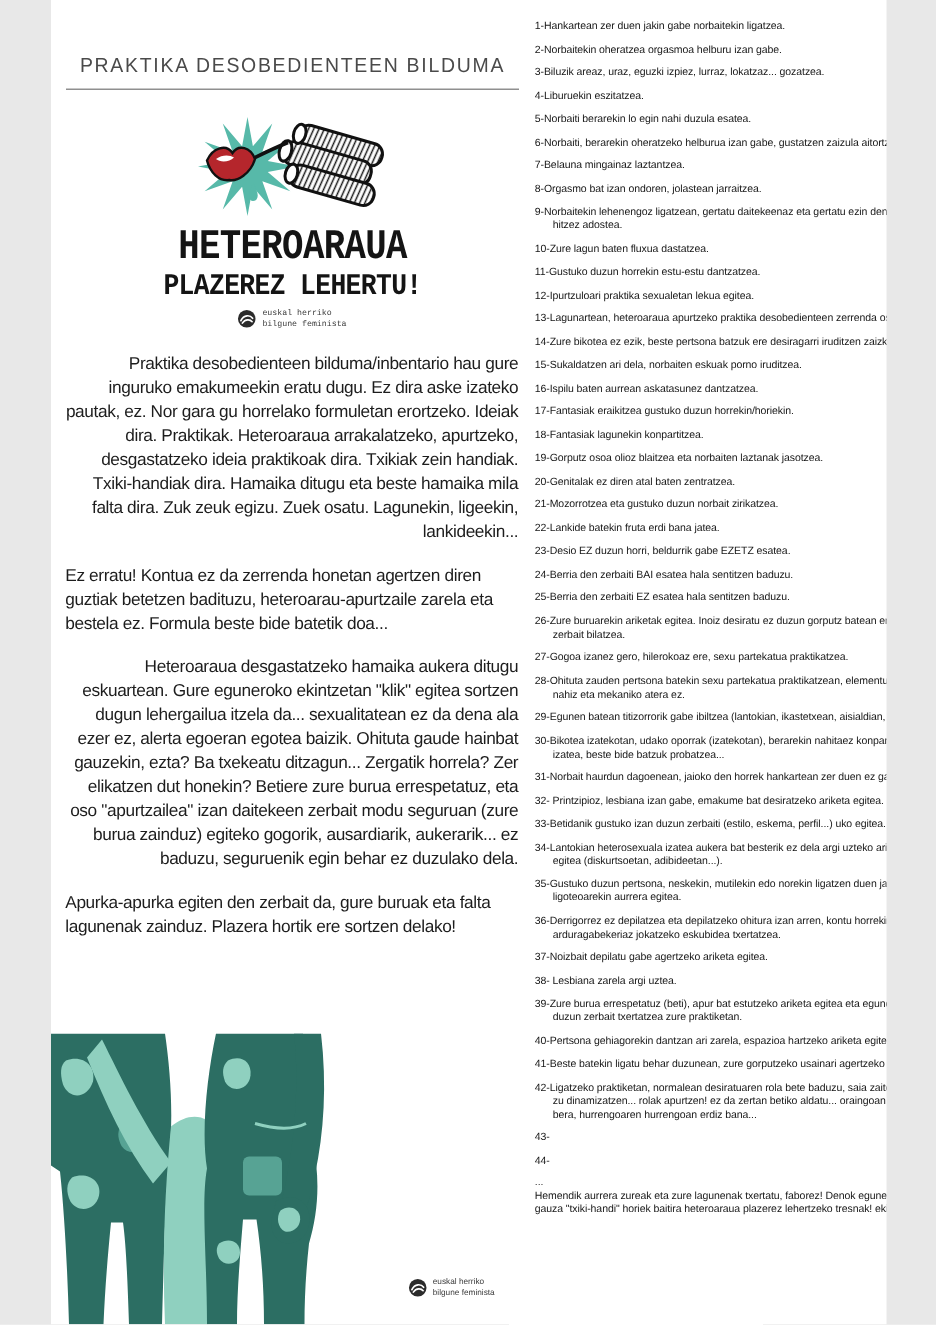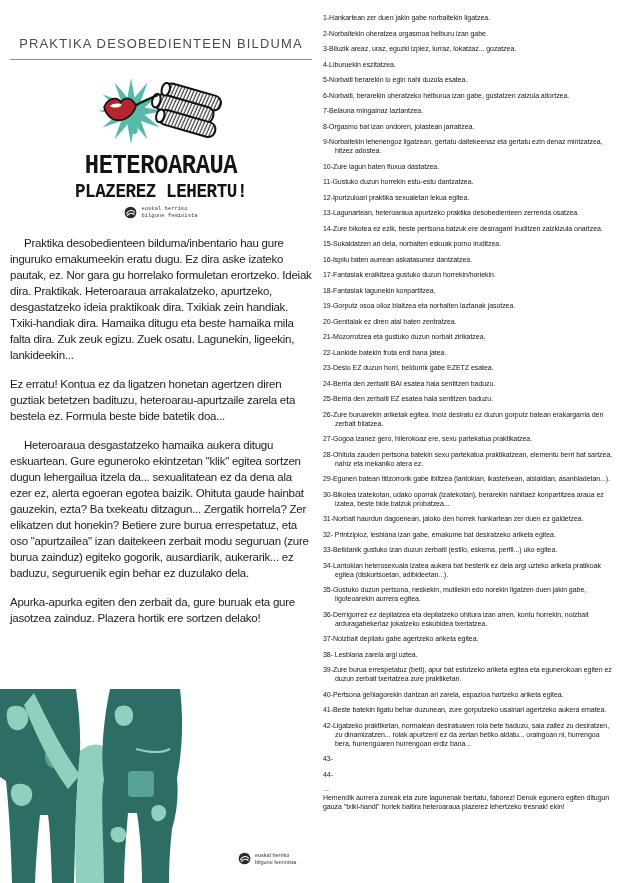--- a/index.html
+++ b/index.html
@@ -1,17 +1,17 @@
 <!DOCTYPE html>
 <html><head>
 <meta charset="utf-8">
 <style>
   html,body{margin:0;padding:0;background:#e8e8e8;}
   .page{
-    position:relative;width:624px;height:883px;background:#ffffff;
+    position:relative;width:557px;height:883px;background:#ffffff;
     font-family:"Liberation Sans",sans-serif;overflow:hidden;margin:0 auto;
     color:#1c1c1c;
   }
   
   .left-col{position:absolute;left:10px;top:0;width:302px;}
   .doc-title{
     margin-top:36px;text-align:center;font-size:13.5px;letter-spacing:1.2px;
     color:#4a4a4a;transform:scaleX(.96);transform-origin:center;
   }
   .title-rule{border-top:1px solid #8f8f8f;margin-top:8px;width:100%;}
@@ -23,21 +23,21 @@
   }
   .logo-line2{
     font-size:20px;font-weight:bold;letter-spacing:-.5px;line-height:21px;
     transform:scaleX(.88);transform-origin:center;color:#141414;margin-top:1px;
   }
   .org{display:flex;align-items:center;justify-content:center;gap:4px;margin-top:4px;}
   .org-text{font-size:5.5px;line-height:1.15;color:#3a3a3a;text-align:left;}
   .org-text span{display:block;}
   .intro{margin-top:16px;font-size:11.5px;line-height:16px;letter-spacing:-.25px;color:#1d1d1d;}
   .intro p{margin:0 0 13px 0;}
-  .intro p.indent{text-indent:14px;}
+  .intro p.indent{text-indent:14px;text-align:right;}
   
   .figures{position:absolute;left:0;bottom:0;}
   .bottom-org{position:absolute;left:238px;top:848px;}
   
   .right-col{position:absolute;left:323px;top:13px;width:294px;}
   .list-item{
     font-size:7px;line-height:9px;letter-spacing:-.05px;margin-bottom:6.5px;
     padding-left:12px;text-indent:-12px;color:#161616;
   }
   .ellipsis-line{font-size:7px;line-height:7px;color:#333;margin:0 0 1px 0;}
@@ -94,23 +94,23 @@
         </svg>
         <div class="org-text">
           <span>euskal  herriko</span>
           <span>bilgune feminista</span>
         </div>
       </div>
     </div>
 
     <div class="intro">
       <p class="indent">Praktika desobedienteen bilduma/inbentario hau gure inguruko emakumeekin eratu dugu. Ez dira aske izateko pautak, ez. Nor gara gu horrelako formuletan erortzeko. Ideiak dira. Praktikak. Heteroaraua arrakalatzeko, apurtzeko, desgastatzeko ideia praktikoak dira. Txikiak zein handiak. Txiki-handiak dira. Hamaika ditugu eta beste hamaika mila falta dira. Zuk zeuk egizu. Zuek osatu. Lagunekin, ligeekin, lankideekin...</p>
-      <p>Ez erratu! Kontua ez da ligatzen honetan agertzen diren guztiak betetzen badituzu, heteroarau-apurtzaile zarela eta bestela ez. Formula beste bide batetik doa...</p>
+      <p>Ez erratu! Kontua ez da zerrenda honetan agertzen diren guztiak betetzen badituzu, heteroarau-apurtzaile zarela eta bestela ez. Formula beste bide batetik doa...</p>
       <p class="indent">Heteroaraua desgastatzeko hamaika aukera ditugu eskuartean. Gure eguneroko ekintzetan "klik" egitea sortzen dugun lehergailua itzela da... sexualitatean ez da dena ala ezer ez, alerta egoeran egotea baizik. Ohituta gaude hainbat gauzekin, ezta? Ba txekeatu ditzagun... Zergatik horrela? Zer elikatzen dut honekin? Betiere zure burua errespetatuz, eta oso "apurtzailea" izan daitekeen zerbait modu seguruan (zure burua zainduz) egiteko gogorik, ausardiarik, aukerarik... ez baduzu, seguruenik egin behar ez duzulako dela.</p>
-      <p>Apurka-apurka egiten den zerbait da, gure buruak eta gure jasotzea zainduz. Plazera hortik ere sortzen delako!</p>
+      <p>Apurka-apurka egiten den zerbait da, gure buruak eta falta lagunenak zainduz. Plazera hortik ere sortzen delako!</p>
     </div>
   </div>
 
   <svg class="figures" width="240" height="194" viewBox="0 0 240 194">
 
     <path fill="#2c6e63" d="M0,0 L76,0 C80,28 82,58 78,92 C76,120 75,155 74,194 L52,194 C51,164 50,140 48,126
              L40,126 C38,146 36,170 35,194 L12,194 C11,158 9,120 6,92 L0,88 Z"></path>
 
     <path fill="#8fd0bf" d="M10,18 C20,14 30,20 28,32 C24,44 12,44 8,34 C6,27 6,21 10,18 Z"></path>
     <path fill="#8fd0bf" d="M14,96 C24,92 34,98 32,108 C30,118 18,120 13,112 C10,106 10,100 14,96 Z"></path>

